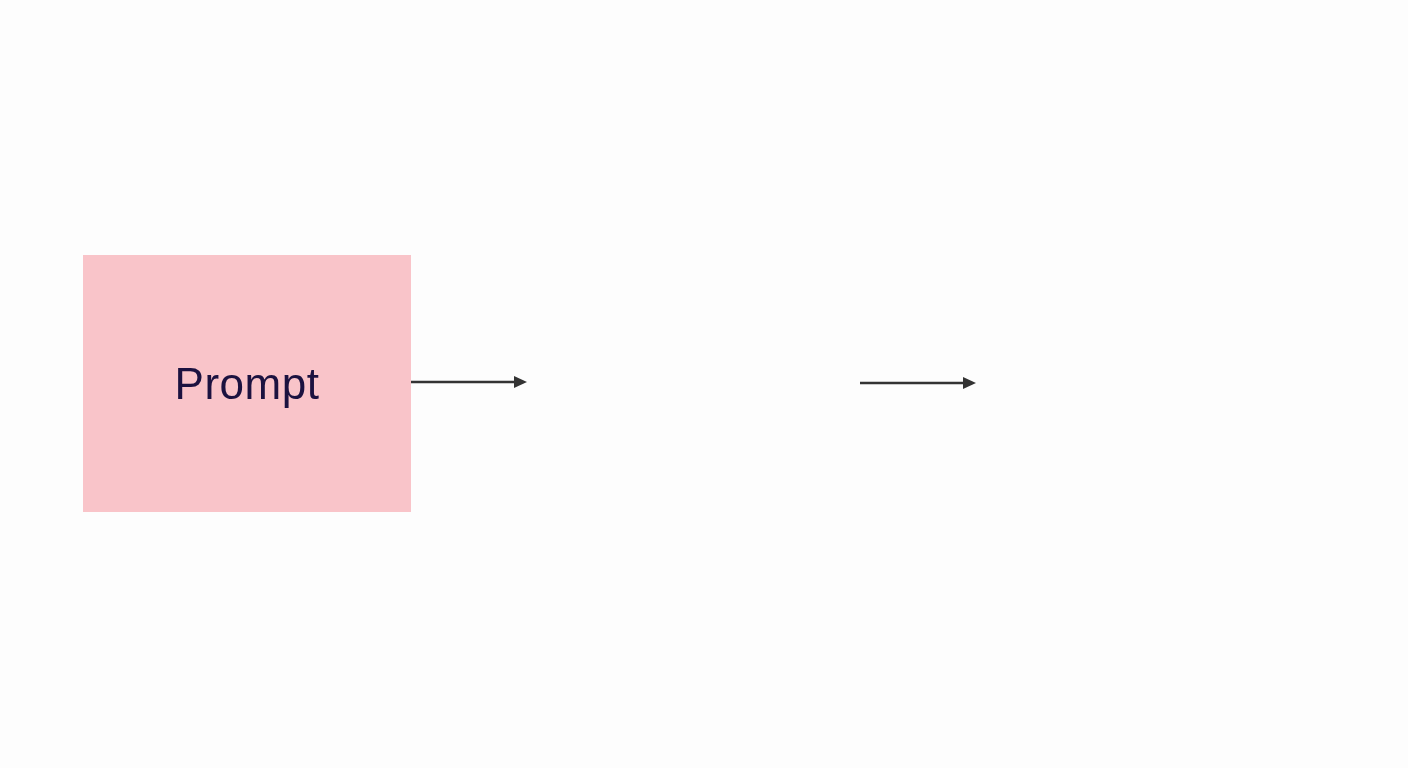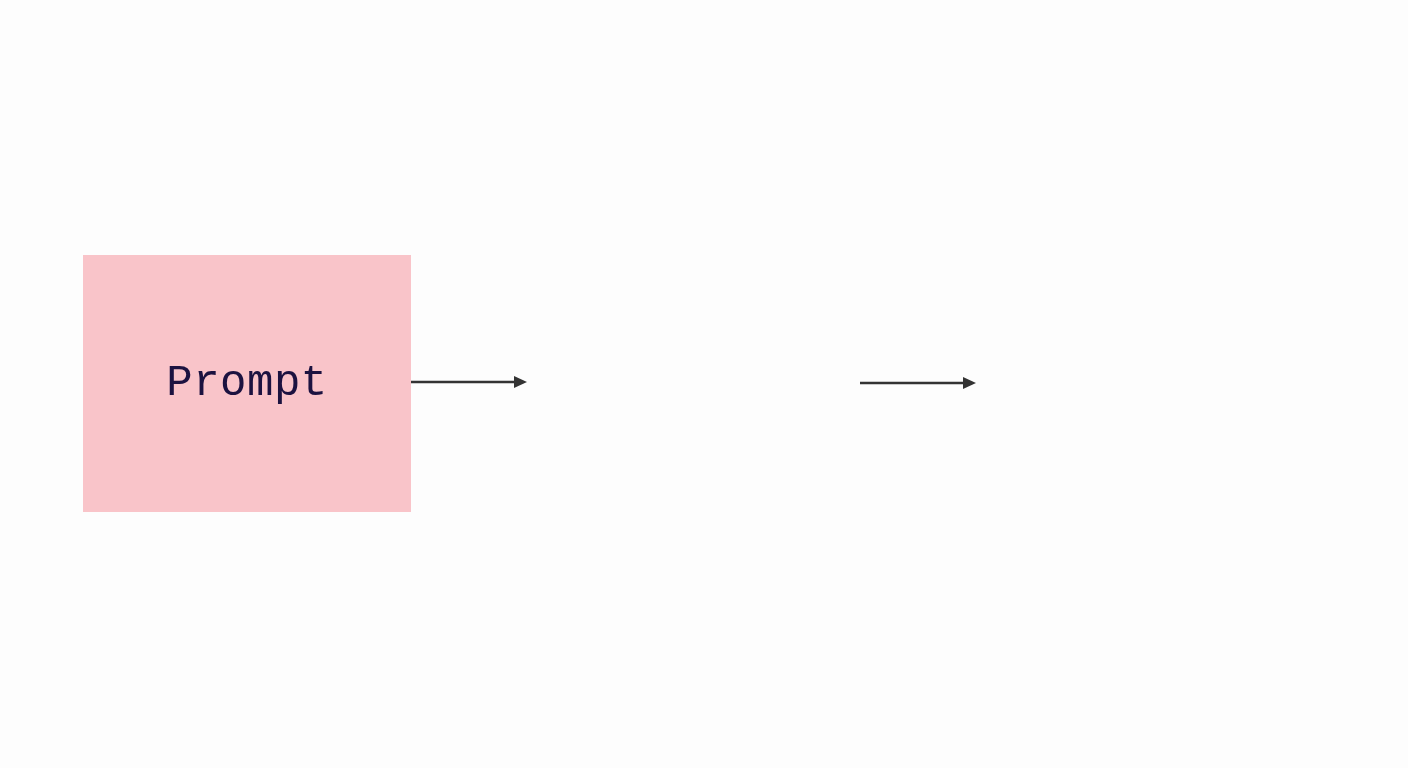--- a/index.html
+++ b/index.html
@@ -34,21 +34,20 @@
   }
   .node-prompt {
     left: 83px;
     top: 255px;
     width: 328px;
     height: 257px;
     background: #f9c4c9;
   }
   .node-prompt .label {
     color: #1c1240;
-    font-family: Liberation Mono, monospace;
   }
   .node-model {
     left: 527px;
     top: 270px;
     width: 333px;
     height: 227px;
     background: #f0b414;
     border: 3px solid #1b1b1b;
     padding: 0 28px;
   }

